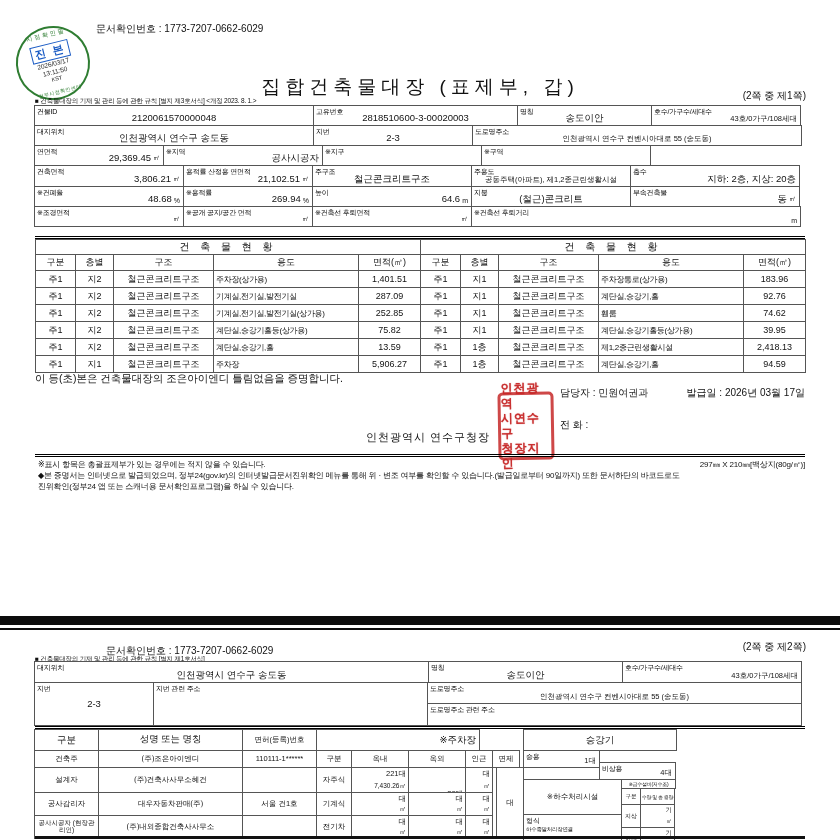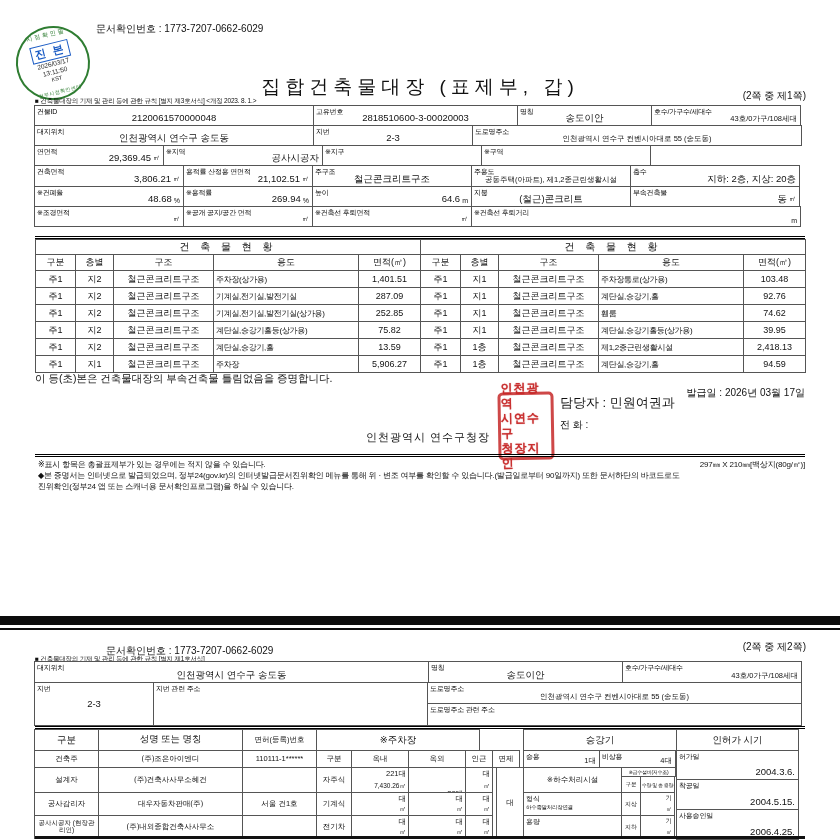--- a/index.html
+++ b/index.html
@@ -278,21 +278,21 @@
           <th>면적(㎡)</th>
         </tr>
       </thead>
       <tbody>
 
           <tr>
             <td>주1</td>
             <td>지1</td>
             <td>철근콘크리트구조</td>
             <td class="use">주차장통로(상가용)</td>
-            <td class="num">103.48</td>
+            <td class="num">183.96</td>
           </tr>
 
           <tr>
             <td>주1</td>
             <td>지1</td>
             <td>철근콘크리트구조</td>
             <td class="use">계단실,승강기,홀</td>
             <td class="num">92.76</td>
           </tr>
 
@@ -324,31 +324,31 @@
             <td>주1</td>
             <td>1층</td>
             <td>철근콘크리트구조</td>
             <td class="use">계단실,승강기,홀</td>
             <td class="num">94.59</td>
           </tr>
         </tbody>
     </table>
   </div>
 
-  <div class="abs" style="left:35px;top:372px;font-size:10.5px;">이 등(초)본은 건축물대장의 부속건축물 틀림없음을 증명합니다.</div>
+  <div class="abs" style="left:35px;top:372px;font-size:10.5px;">이 등(초)본은 건축물대장의 조은아이엔디 틀림없음을 증명합니다.</div>
   <div class="abs" style="right:35px;top:386px;font-size:10px;">
     <span>발급일 :</span>
     <span>2026년 03월 17일</span>
   </div>
   <div class="abs" id="seal">
     <div>인천광역</div>
     <div>시연수구</div>
     <div>청장지인</div>
   </div>
-  <div class="abs" style="left:560px;top:394px;font-size:13px;">
+  <div class="abs" style="left:560px;top:386px;font-size:10px;">
     <span>담당자 :</span>
     <span>민원여권과</span>
   </div>
   <div class="abs" style="left:560px;top:418px;font-size:10px;">전  화 :</div>
   <div class="abs" style="left:366px;top:430px;font-size:11px;letter-spacing:1px;">인천광역시 연수구청장</div>
 
   <div class="abs dbl-top" style="left:35px;top:454px;width:770px;height:0;"></div>
   <div class="abs note" style="left:38px;top:459px;">※표시 항목은 총괄표제부가 있는 경우에는 적지 않을 수 있습니다.</div>
   <div class="abs note" style="right:35px;top:459px;">297㎜ X 210㎜[백상지(80g/㎡)]</div>
   <div class="abs note" style="left:38px;top:470px;">◆본 증명서는 인터넷으로 발급되었으며, 정부24(gov.kr)의 인터넷발급문서진위확인 메뉴를 통해 위 · 변조 여부를 확인할 수 있습니다.(발급일로부터 90일까지) 또한 문서하단의 바코드로도</div>
@@ -446,21 +446,21 @@
         </div>
       <div class="cell mid" style="width:75px;height:24px;margin-top:-1px;">
           <span class="val sm">서울 건1호</span>
         </div>
       <div class="cell mid" style="width:75px;height:24px;margin-top:-1px;">
           <span class="val sm"></span>
         </div>
     </div>
 
     <div style="width:208px;margin-left:-1px;">
-      <div class="cell mid" style="width:164px;height:22px;">
+      <div class="cell mid" style="width:164px;height:22px;justify-content:flex-end;">
           <span class="val">※주차장</span>
         </div>
       <div class="row" style="margin-top:-1px;">
         <div class="cell mid" style="width:36px;height:18px;">
             <span class="val sm">구분</span>
           </div>
         <div class="cell mid" style="width:58px;height:18px;">
             <span class="val sm">옥내</span>
           </div>
         <div class="cell mid" style="width:58px;height:18px;">
@@ -535,28 +535,28 @@
 
     <div style="width:154px;margin-left:-1px;">
       <div class="cell mid" style="width:154px;height:22px;">
           <span class="val">승강기</span>
         </div>
       <div class="row" style="margin-top:-1px;">
         <div class="cell r" style="width:77px;height:18px;padding-left:17px;">
           <span class="lbl">승용</span>
           <span class="val sm">1대</span>
           </div>
-        <div class="cell r" style="width:77px;height:18px;">
+        <div class="cell r" style="width:77px;height:18px;margin-top:12px;">
           <span class="lbl">비상용</span>
           <span class="val sm">4대</span>
           </div>
       </div>
       <div style="display:flex;margin-top:-1px;">
         <div style="width:99px;">
-          <div class="cell mid" style="width:99px;height:26px;">
+          <div class="cell mid" style="width:99px;height:36px;">
               <span class="val sm">※하수처리시설</span>
             </div>
           <div class="cell" style="width:99px;height:24px;margin-top:-1px;align-items:flex-start;flex-direction:column;justify-content:flex-start;padding:1px 2px;">
             <span style="font-size:7px;">형식</span>
             <span style="font-size:5.5px;letter-spacing:-0.3px;">하수종말처리장연결</span>
             </div>
           <div class="cell" style="width:99px;height:24px;margin-top:-1px;align-items:flex-start;justify-content:flex-start;padding:1px 2px;">
             <span style="font-size:7px;">용량</span>
             </div>
         </div>
@@ -587,33 +587,16 @@
               </div>
             <div class="cell r" style="width:35px;height:24px;flex-direction:column;align-items:flex-end;justify-content:space-between;padding:1px 2px;">
               <span style="font-size:6.5px;">기</span>
               <span style="font-size:6px;">㎡</span>
               </div>
           </div>
         </div>
       </div>
     </div>
 
-    <div style="width:123px;margin-left:-1px;">
-      <div class="cell mid" style="width:123px;height:22px;">
-          <span class="val">인허가 시기</span>
-        </div>
-      <div class="cell r" style="width:123px;height:30px;margin-top:-1px;">
-        <span class="lbl">허가일</span>
-        <span class="val">2004.3.6.</span>
-        </div>
-      <div class="cell r" style="width:123px;height:31px;margin-top:-1px;">
-        <span class="lbl">착공일</span>
-        <span class="val">2004.5.15.</span>
-        </div>
-      <div class="cell r" style="width:123px;height:31px;margin-top:-1px;">
-        <span class="lbl">사용승인일</span>
-        <span class="val">2006.4.25.</span>
-        </div>
-    </div>
   </div>
 
   <div class="abs" style="left:35px;top:836px;width:770px;height:3px;background:#111;"></div>
 </div>
 
 </body></html>

